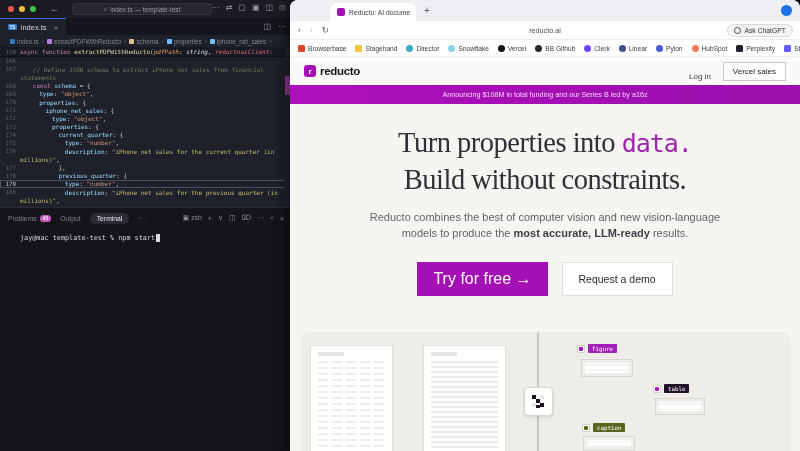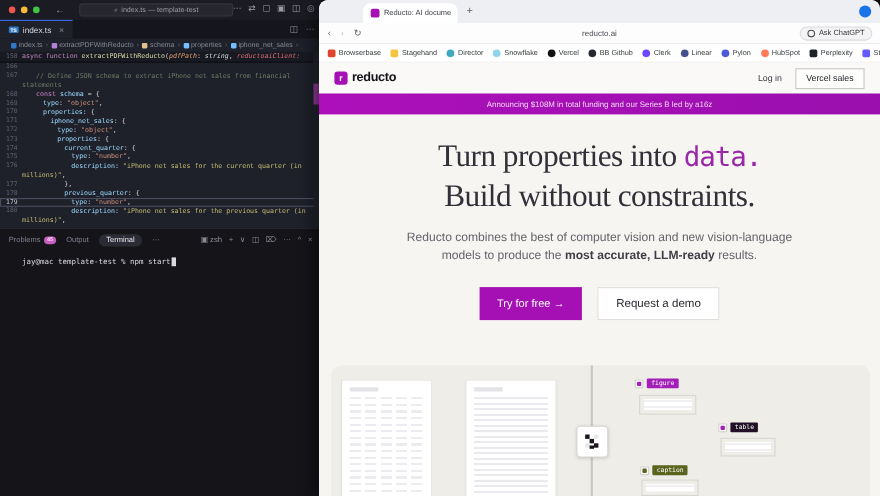--- a/index.html
+++ b/index.html
@@ -80,31 +80,31 @@
 
   .site { position:relative; height:394px; background:#f7f5f2; }
   .sitenav { height:28px; background:#faf9f7; display:flex; align-items:center; padding:0 14px; }
   .logo { display:flex; align-items:center; gap:4px; }
   .logo-mark { width:12px; height:12px; background:#a410b4; border-radius:3px; color:#fff; font-size:8px;
     display:flex; align-items:center; justify-content:center; font-weight:bold; }
   .logo-text { font-size:11.5px; font-weight:bold; color:#17131b; letter-spacing:-0.3px; }
   .navlinks { display:flex; gap:16px; margin-left:58px; font-size:8px; color:#4a4a52; }
   .navlink { display:flex; align-items:center; gap:2px; }
   .caret { font-size:5px; color:#8a8a92; }
-  .nav-right { margin-left:auto; display:flex; align-items:center; gap:12px; font-size:8px; color:#3a3a42; }
+  .nav-right { margin-left:auto; display:flex; align-items:flex-end; gap:12px; font-size:8px; color:#3a3a42; }
   .contact-btn { border:1px solid #c9c7c4; background:#fdfdfc; padding:4px 9px; font-size:8px; color:#232329; }
   .banner { height:19px; background:linear-gradient(90deg,#ad10ba,#9a0fae); display:flex; align-items:center;
     justify-content:center; font-size:7.2px; color:#f2d4f4; }
   .hero { text-align:center; margin-top:21px; font-family:"Liberation Serif", serif; font-size:28.5px;
     line-height:36px; color:#312f38; letter-spacing:-0.5px; }
   .hero .data { font-family:"DejaVu Sans Mono", monospace; color:#9a27a8; font-size:25px; letter-spacing:-1px; }
   .sub { text-align:center; margin-top:12px; font-size:11px; line-height:15.5px; color:#64636b; }
   .sub b { color:#3f3e46; }
   .ctas { display:flex; justify-content:center; gap:14px; margin-top:21px; }
-  .cta-primary { background:#a410b4; color:#fff; border:none; font-size:10px; padding:8px 16px; }
+  .cta-primary { background:#a410b4; color:#fff; border:none; font-size:16px; padding:8px 16px; }
   .cta-secondary { background:#fff; color:#2a2a31; border:1px solid #e0ded9; font-size:10.5px; padding:8px 16px; }
 
   .docs { position:absolute; left:11px; top:275px; width:490px; height:119px; background:#efede8;
     border-radius:10px 10px 0 0; overflow:hidden; }
   .page { position:absolute; top:13px; width:83px; height:120px; background:#fff; border:1px solid #e3e1dc;
     box-shadow:0 1px 2px rgba(0,0,0,.05); }
   .page1 { left:9px; }
   .page2 { left:122px; }
   .pg-head { height:4px; width:26px; background:#e3e3e8; margin:6px 0 5px 7px; border-radius:1px; }
   .pg-table { margin:0 7px; height:96px;

